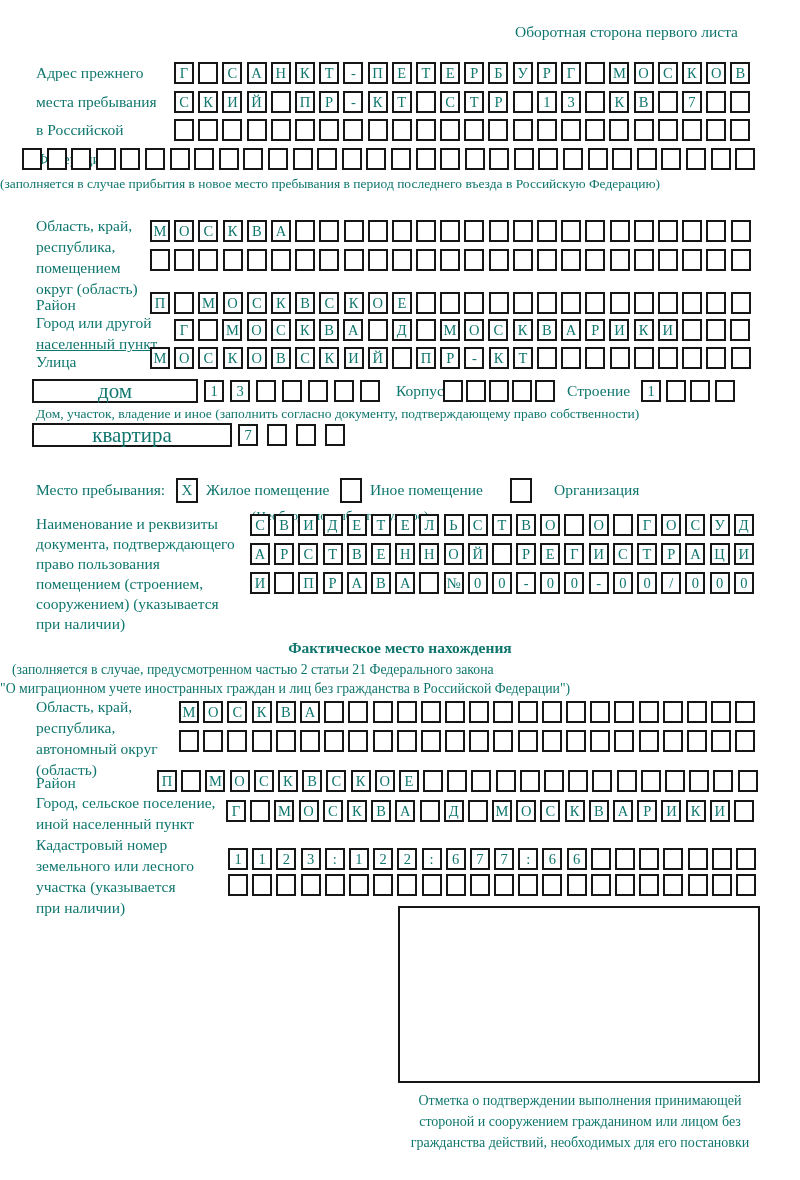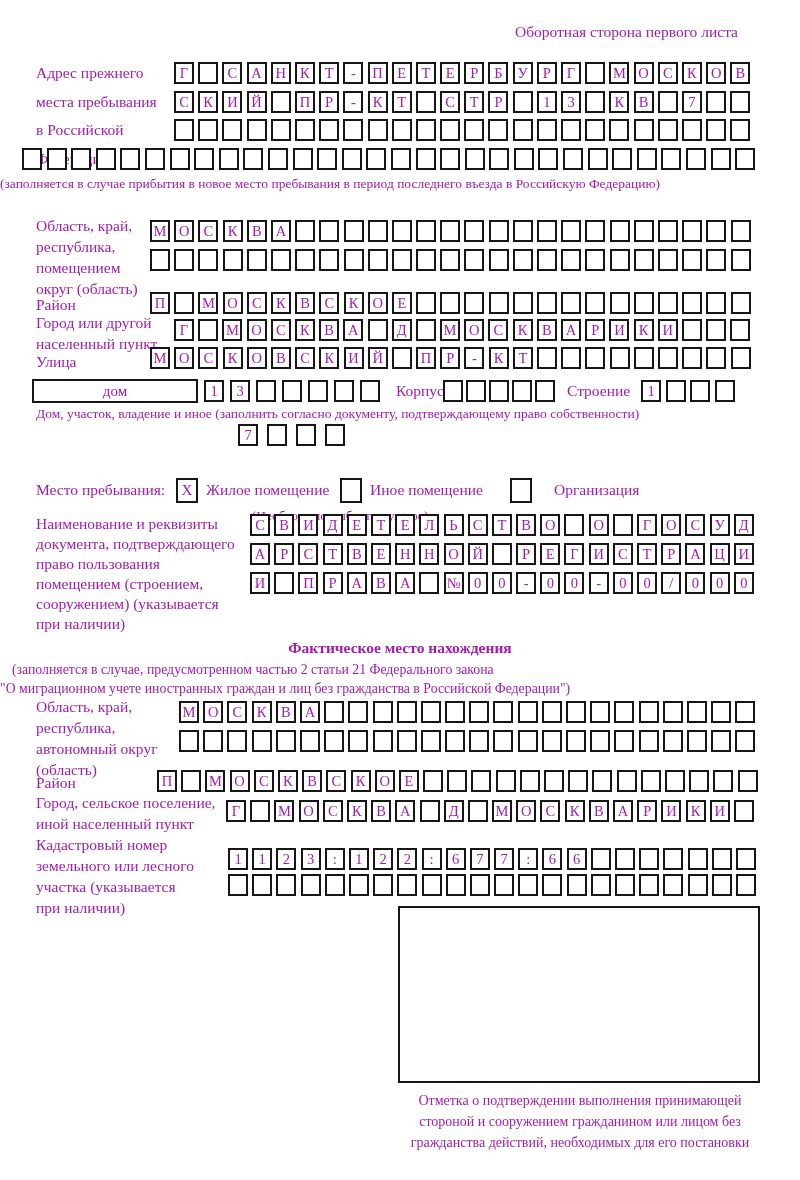--- a/index.html
+++ b/index.html
@@ -1,29 +1,29 @@
 <!DOCTYPE html>
 <html><head>
 <meta charset="utf-8">
 <style>
   html,body{margin:0;padding:0;background:#fff;}
   .page{position:relative;width:800px;height:1180px;background:#ffffff;
-        font-family:"Liberation Serif", serif;color:#a21caf;overflow:hidden;}
+        font-family:"Liberation Serif", serif;color:#0f766e;overflow:hidden;}
   .lbl{position:absolute;font-size:15.5px;white-space:nowrap;line-height:18px;}
   .cap{position:absolute;font-size:13.5px;white-space:nowrap;line-height:16px;}
   .ttl{position:absolute;left:0;width:800px;text-align:center;font-weight:bold;
        font-size:15.5px;white-space:nowrap;}
   .ctr{position:absolute;left:0;width:800px;text-align:left;white-space:nowrap;}
   .row{position:absolute;display:flex;gap:4.2px;}
   .row.g46{gap:4.6px;} .row.g6{gap:6px;} .row.g3{gap:3px;} .row.g47{gap:4.7px;} .row.g9{gap:9px;}
   .cell{box-sizing:border-box;flex:0 0 20px;width:20px;height:22px;border:2px solid #161616;
         display:flex;align-items:center;justify-content:center;
         font-size:14.5px;background:#fff;}
   .bigfield{position:absolute;box-sizing:border-box;border:2px solid #161616;
-        display:flex;align-items:center;justify-content:center;font-size:15px;background:#fff;}
+        display:flex;align-items:center;justify-content:center;font-size:21px;background:#fff;}
   .chk{position:absolute;box-sizing:border-box;width:22px;height:25px;border:2px solid #161616;
         display:flex;align-items:center;justify-content:center;font-size:15px;background:#fff;}
   .stampbox{position:absolute;left:398px;top:906px;width:362px;height:177px;
         box-sizing:border-box;border:2px solid #161616;background:#fff;}
   .stampcap{position:absolute;left:385px;top:1090px;width:390px;text-align:center;
         font-size:14px;line-height:21px;}
 </style>
 </head>
 <body>
 
@@ -230,21 +230,21 @@
       <div class="cell"></div>
       <div class="cell"></div>
       <div class="cell"></div>
       <div class="cell"></div>
       <div class="cell"></div>
       <div class="cell"></div>
       <div class="cell"></div>
     </div>
 
   <div class="lbl" style="left:36px;top:314px;">Город или другой</div>
-  <div class="lbl" style="left:36px;top:335px;">населенный пункт</div>
+  <div class="lbl" style="left:36px;top:335px;text-decoration:underline;">населенный пункт</div>
   <div class="row" style="left:174px;top:319px;">
       <div class="cell">Г</div>
       <div class="cell"></div>
       <div class="cell">М</div>
       <div class="cell">О</div>
       <div class="cell">С</div>
       <div class="cell">К</div>
       <div class="cell">В</div>
       <div class="cell">А</div>
       <div class="cell"></div>
@@ -316,20 +316,23 @@
     </div>
   <div class="lbl" style="left:567px;top:382px;">Строение</div>
   <div class="row g47" style="left:641px;top:380px;">
       <div class="cell">1</div>
       <div class="cell"></div>
       <div class="cell"></div>
       <div class="cell"></div>
     </div>
   <div class="cap" style="left:36px;top:406px;">Дом, участок, владение и иное (заполнить согласно документу, подтверждающему право собственности)</div>
 
+  <div class="bigfield" style="left:32px;top:423px;width:200px;height:24px;">
+    <span>квартира</span>
+  </div>
   <div class="row g9" style="left:238px;top:424px;">
       <div class="cell">7</div>
       <div class="cell"></div>
       <div class="cell"></div>
       <div class="cell"></div>
     </div>
 
   <div class="lbl" style="left:36px;top:481px;">Место пребывания:</div>
   <div class="chk" style="left:176px;top:478px;">
     <span>X</span>

